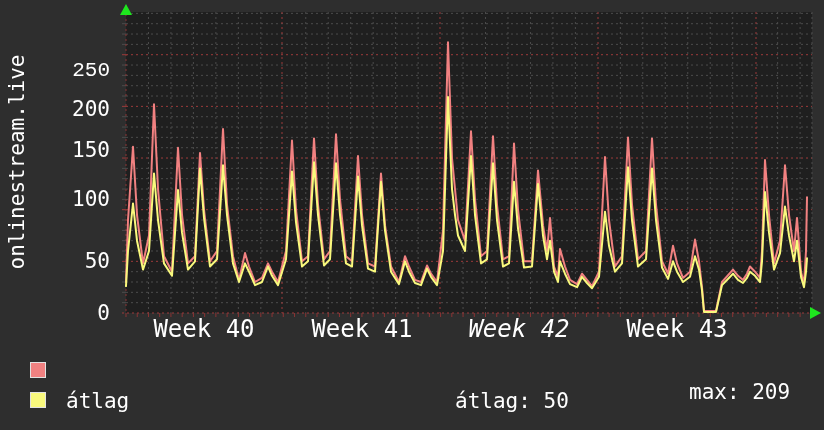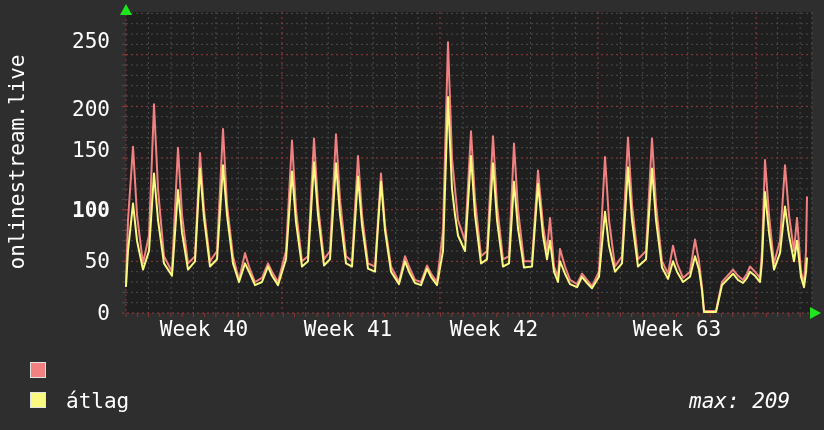--- a/index.html
+++ b/index.html
@@ -11,21 +11,21 @@
     position:relative;
   }
   .stage{position:absolute;left:0;top:0;width:824px;height:430px;}
   svg{position:absolute;left:0;top:0;}
   .vtitle{
     position:absolute;left:-133px;top:149px;width:300px;height:26px;
     transform:rotate(-90deg);
     font-size:21px;line-height:26px;text-align:center;white-space:nowrap;
   }
   .ytick{position:absolute;left:0;width:110px;text-align:right;font-size:21px;line-height:24px;}
-  .xtick{position:absolute;width:160px;margin-left:-80px;text-align:center;font-size:21px;line-height:24px;top:317px;}
+  .xtick{position:absolute;width:160px;margin-left:-80px;text-align:center;font-size:24px;line-height:24px;top:317px;}
   .swatch{position:absolute;width:16px;height:16px;border:1px solid #e2e2e2;box-sizing:border-box;}
   .legend-text{position:absolute;font-size:21px;line-height:21px;}
 </style>
 </head>
 <body>
 
 <div class="stage">
 
   <svg id="chart" width="824" height="430">
       <rect x="126" y="12" width="686" height="301" fill="#1f1f1f"></rect>
@@ -186,30 +186,31 @@
       <polyline points="126,286.1 128,251.0 133,203.5 137,240.7 143,269.6 149,251.0 154,173.5 158,220.0 164,263.4 172,275.8 178,190.0 182,232.4 188,269.6 195,261.3 200,168.4 204,217.9 210,266.5 217,259.3 223,165.3 227,214.8 233,263.4 239,282.0 245,263.4 249,271.7 255,285.1 262,282.0 268,266.5 272,275.8 278,285.1 286,259.3 292,171.5 296,222.1 302,266.5 308,261.3 314,162.2 318,214.8 324,265.5 330,259.3 336,163.2 340,214.8 346,263.4 352,266.5 358,176.6 362,225.2 368,268.6 375,271.7 381,181.8 385,230.3 391,271.7 399,284.1 405,261.3 409,271.7 415,283.0 421,285.1 427,268.6 431,276.8 437,285.1 443,251.0 448,97.1 452,189.0 455,214.8 458,235.5 465,251.0 471,156.0 475,214.8 481,263.4 487,259.3 493,163.2 497,220.0 503,266.5 509,263.4 514,181.8 518,228.3 524,267.5 532,266.5 538,183.9 543,235.5 547,259.3 550,240.7 554,271.7 558,282.0 560,261.3 565,273.7 570,284.1 577,287.2 582,276.8 587,283.0 592,288.2 599,276.8 605,211.7 609,245.8 615,271.7 622,263.4 628,167.3 632,220.0 638,266.5 646,259.3 652,168.4 656,220.0 662,267.5 668,278.9 673,261.3 677,271.7 683,282.0 690,276.8 695,256.2 699,269.6 702,290.3 704,312.0 716,312.0 722,285.1 733,273.7 738,279.9 743,283.0 747,277.9 750,271.7 755,275.8 760,282.0 762,261.3 765,192.1 769,232.4 774,269.6 780,253.1 785,206.6 789,235.5 794,261.3 797,240.7 801,276.8 804,287.2 806,271.7 807,258.2" fill="none" stroke="#f9f97d" stroke-width="2" stroke-linejoin="round" stroke-linecap="round"></polyline>
       <polygon points="126,4 120,15 132,15" fill="#1ee61e"></polygon>
       <polygon points="821,313 810,307 810,319" fill="#1ee61e"></polygon>
     </svg>
 
   <div class="vtitle">onlinestream.live</div>
 
   <div id="labels">
       <div class="ytick" style="top: 301px;">0</div>
       <div class="ytick" style="top: 249.34px;">50</div>
-      <div class="ytick" style="top: 198px; font-weight: bold;">100</div>
+      <div class="ytick" style="top: 187px;">100</div>
       <div class="ytick" style="top: 138px;">150</div>
       <div class="ytick" style="top: 97px;">200</div>
-      <div class="ytick" style="top: 29px;">250</div>
+      <div class="ytick" style="top: 59px; font-family: Liberation Mono, monospace;">250</div>
       <div class="xtick" style="left: 204px;">Week 40</div>
-      <div class="xtick" style="left: 348px;">Week 41</div>
-      <div class="xtick" style="left: 494px;">Week 42</div>
-      <div class="xtick" style="left: 677px;">Week 63</div>
+      <div class="xtick" style="left: 362px;">Week 41</div>
+      <div class="xtick" style="left: 519px; font-style: italic;">Week 42</div>
+      <div class="xtick" style="left: 677px;">Week 43</div>
     </div>
 
   <div class="swatch" style="left: 30px; top: 362px; background: rgb(241, 129, 129);" id="sw0"></div>
 
   <div class="swatch" style="left: 30px; top: 392px; background: rgb(249, 249, 125);" id="sw1"></div>
   <div class="legend-text" style="left:66px;top:391px;">átlag</div>
 
-  <div class="legend-text" style="left:689px;top:391px;font-style:italic;">max: 209</div>
+  <div class="legend-text" style="left:455px;top:391px;">átlag: 50</div>
+  <div class="legend-text" style="left:689px;top:382px;">max: 209</div>
 
 </div>
 
 </body></html>

